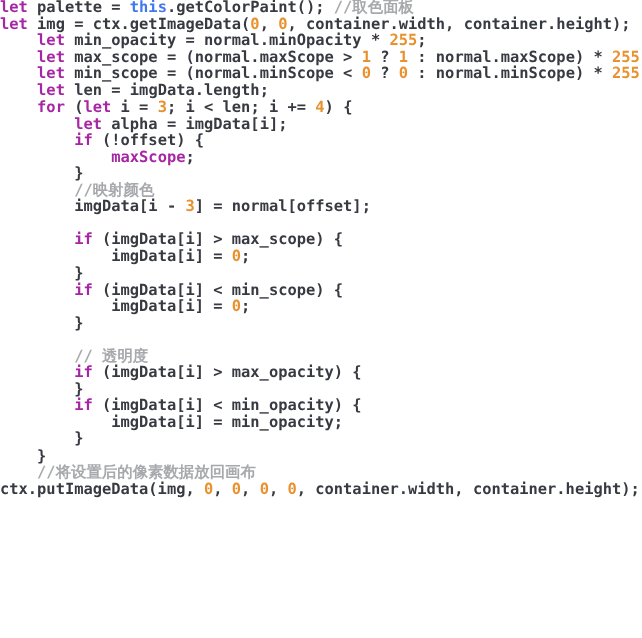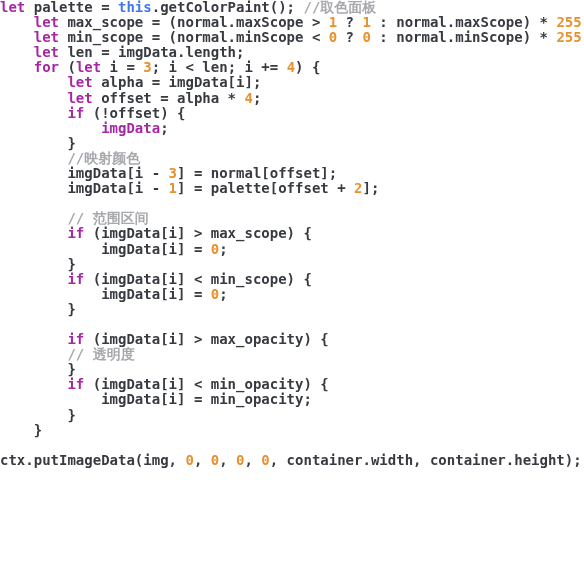--- a/index.html
+++ b/index.html
@@ -37,43 +37,42 @@
   .com      { color: #a8a9ad; }
   .plain    { color: #383a42; }
   .op       { color: #383a42; }
   .blank    { height: 15.1px; }
 </style>
 </head>
 <body>
 
 <div id="code-editor">
     <div class="code-line"><span class="tok plain"></span><span class="tok kw">let</span><span class="tok plain"> palette </span><span class="tok op">= </span><span class="tok builtin">this</span><span class="tok plain">.getColorPaint(); </span><span class="tok com">//取色面板</span></div>
+    <div class="code-line"><span class="tok plain"></span><span class="tok kw">let</span><span class="tok plain"> img </span><span class="tok op">= </span><span class="tok plain">ctx.getImageData(</span><span class="tok num">0</span><span class="tok plain">, </span><span class="tok num">0</span><span class="tok plain">, container.width, container.height);</span></div>
+    <div class="code-line"><span class="tok plain">    </span><span class="tok kw">let</span><span class="tok plain"> min_opacity </span><span class="tok op">= </span><span class="tok plain">normal.minOpacity </span><span class="tok op">* </span><span class="tok num">255</span><span class="tok plain">;</span></div>
     <div class="code-line"><span class="tok plain">    </span><span class="tok kw">let</span><span class="tok plain"> max_scope </span><span class="tok op">= </span><span class="tok plain">(normal.maxScope </span><span class="tok op">&gt; </span><span class="tok num">1</span><span class="tok op"> ? </span><span class="tok num">1</span><span class="tok op"> : </span><span class="tok plain">normal.maxScope) </span><span class="tok op">* </span><span class="tok num">255</span><span class="tok plain">;</span></div>
     <div class="code-line"><span class="tok plain">    </span><span class="tok kw">let</span><span class="tok plain"> min_scope </span><span class="tok op">= </span><span class="tok plain">(normal.minScope </span><span class="tok op">&lt; </span><span class="tok num">0</span><span class="tok op"> ? </span><span class="tok num">0</span><span class="tok op"> : </span><span class="tok plain">normal.minScope) </span><span class="tok op">* </span><span class="tok num">255</span><span class="tok plain">;</span></div>
     <div class="code-line"><span class="tok plain">    </span><span class="tok kw">let</span><span class="tok plain"> len </span><span class="tok op">= </span><span class="tok plain">imgData.length;</span></div>
     <div class="code-line"><span class="tok plain">    </span><span class="tok kw">for</span><span class="tok plain"> (</span><span class="tok kw">let</span><span class="tok plain"> i </span><span class="tok op">= </span><span class="tok num">3</span><span class="tok plain">; i </span><span class="tok op">&lt; </span><span class="tok plain">len; i </span><span class="tok op">+= </span><span class="tok num">4</span><span class="tok plain">) {</span></div>
     <div class="code-line"><span class="tok plain">        </span><span class="tok kw">let</span><span class="tok plain"> alpha </span><span class="tok op">= </span><span class="tok plain">imgData[i];</span></div>
-    <div class="code-line"><span class="tok plain">        </span><span class="tok kw">let</span><span class="tok plain"> offset </span><span class="tok op">= </span><span class="tok plain">alpha </span><span class="tok op">* </span><span class="tok num">4</span><span class="tok plain">;</span></div>
     <div class="code-line"><span class="tok plain">        </span><span class="tok kw">if</span><span class="tok plain"> (!offset) {</span></div>
-    <div class="code-line"><span class="tok plain">            </span><span class="tok kw">imgData</span><span class="tok plain">;</span></div>
+    <div class="code-line"><span class="tok plain">            </span><span class="tok kw">maxScope</span><span class="tok plain">;</span></div>
     <div class="code-line"><span class="tok plain">        </span><span class="tok plain">}</span></div>
     <div class="code-line"><span class="tok plain">        </span><span class="tok com">//映射颜色</span></div>
     <div class="code-line"><span class="tok plain">        </span><span class="tok plain">imgData[i </span><span class="tok op">- </span><span class="tok num">3</span><span class="tok plain">] </span><span class="tok op">= </span><span class="tok plain">normal[offset];</span></div>
-    <div class="code-line"><span class="tok plain">        </span><span class="tok plain">imgData[i </span><span class="tok op">- </span><span class="tok num">1</span><span class="tok plain">] </span><span class="tok op">= </span><span class="tok plain">palette[offset </span><span class="tok op">+ </span><span class="tok num">2</span><span class="tok plain">];</span></div>
     <div class="code-line blank">&nbsp;</div>
-    <div class="code-line"><span class="tok plain">        </span><span class="tok com">// 范围区间</span></div>
     <div class="code-line"><span class="tok plain">        </span><span class="tok kw">if</span><span class="tok plain"> (imgData[i] </span><span class="tok op">&gt; </span><span class="tok plain">max_scope) {</span></div>
     <div class="code-line"><span class="tok plain">            </span><span class="tok plain">imgData[i] </span><span class="tok op">= </span><span class="tok num">0</span><span class="tok plain">;</span></div>
     <div class="code-line"><span class="tok plain">        </span><span class="tok plain">}</span></div>
     <div class="code-line"><span class="tok plain">        </span><span class="tok kw">if</span><span class="tok plain"> (imgData[i] </span><span class="tok op">&lt; </span><span class="tok plain">min_scope) {</span></div>
     <div class="code-line"><span class="tok plain">            </span><span class="tok plain">imgData[i] </span><span class="tok op">= </span><span class="tok num">0</span><span class="tok plain">;</span></div>
     <div class="code-line"><span class="tok plain">        </span><span class="tok plain">}</span></div>
     <div class="code-line blank">&nbsp;</div>
+    <div class="code-line"><span class="tok plain">        </span><span class="tok com">// 透明度</span></div>
     <div class="code-line"><span class="tok plain">        </span><span class="tok kw">if</span><span class="tok plain"> (imgData[i] </span><span class="tok op">&gt; </span><span class="tok plain">max_opacity) {</span></div>
-    <div class="code-line"><span class="tok plain">        </span><span class="tok com">// 透明度</span></div>
     <div class="code-line"><span class="tok plain">        </span><span class="tok plain">}</span></div>
     <div class="code-line"><span class="tok plain">        </span><span class="tok kw">if</span><span class="tok plain"> (imgData[i] </span><span class="tok op">&lt; </span><span class="tok plain">min_opacity) {</span></div>
     <div class="code-line"><span class="tok plain">            </span><span class="tok plain">imgData[i] </span><span class="tok op">= </span><span class="tok plain">min_opacity;</span></div>
     <div class="code-line"><span class="tok plain">        </span><span class="tok plain">}</span></div>
     <div class="code-line"><span class="tok plain">    </span><span class="tok plain">}</span></div>
-    <div class="code-line"><span class="tok plain">    </span></div>
+    <div class="code-line"><span class="tok plain">    </span><span class="tok com">//将设置后的像素数据放回画布</span></div>
     <div class="code-line"><span class="tok plain"></span><span class="tok plain">ctx.putImageData(img, </span><span class="tok num">0</span><span class="tok plain">, </span><span class="tok num">0</span><span class="tok plain">, </span><span class="tok num">0</span><span class="tok plain">, </span><span class="tok num">0</span><span class="tok plain">, container.width, container.height);</span></div>
   </div>
 
 </body></html>

